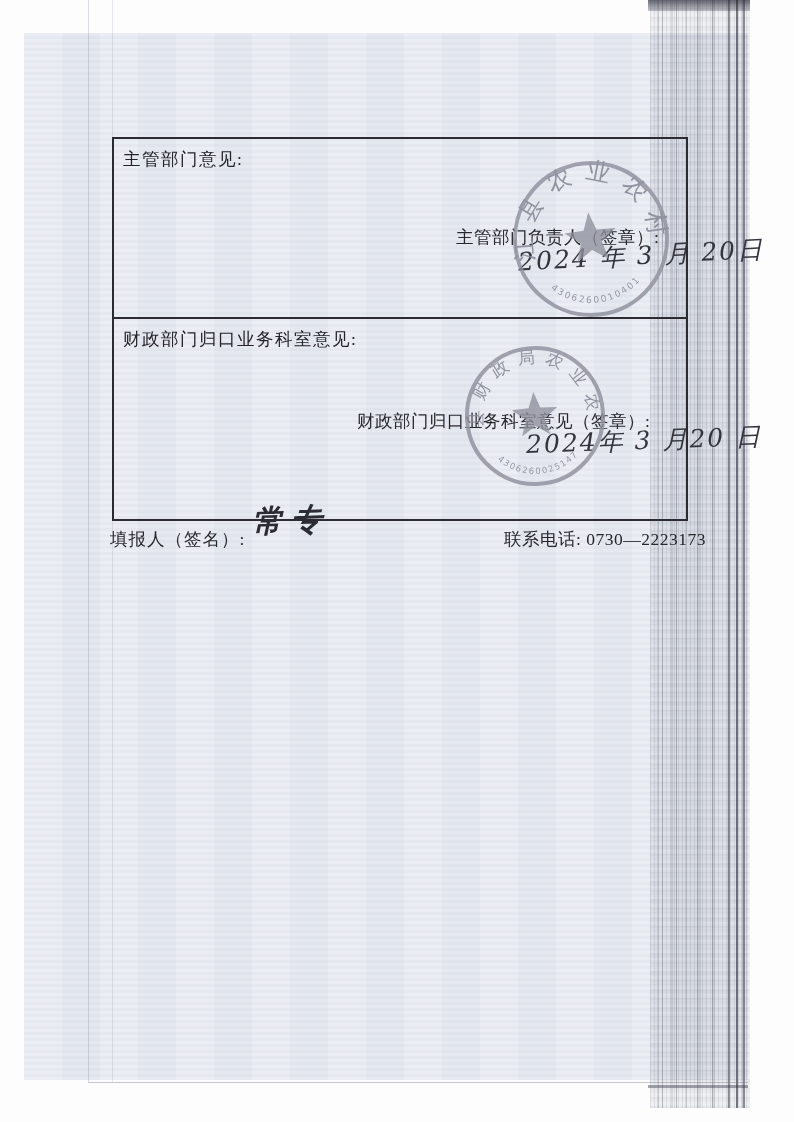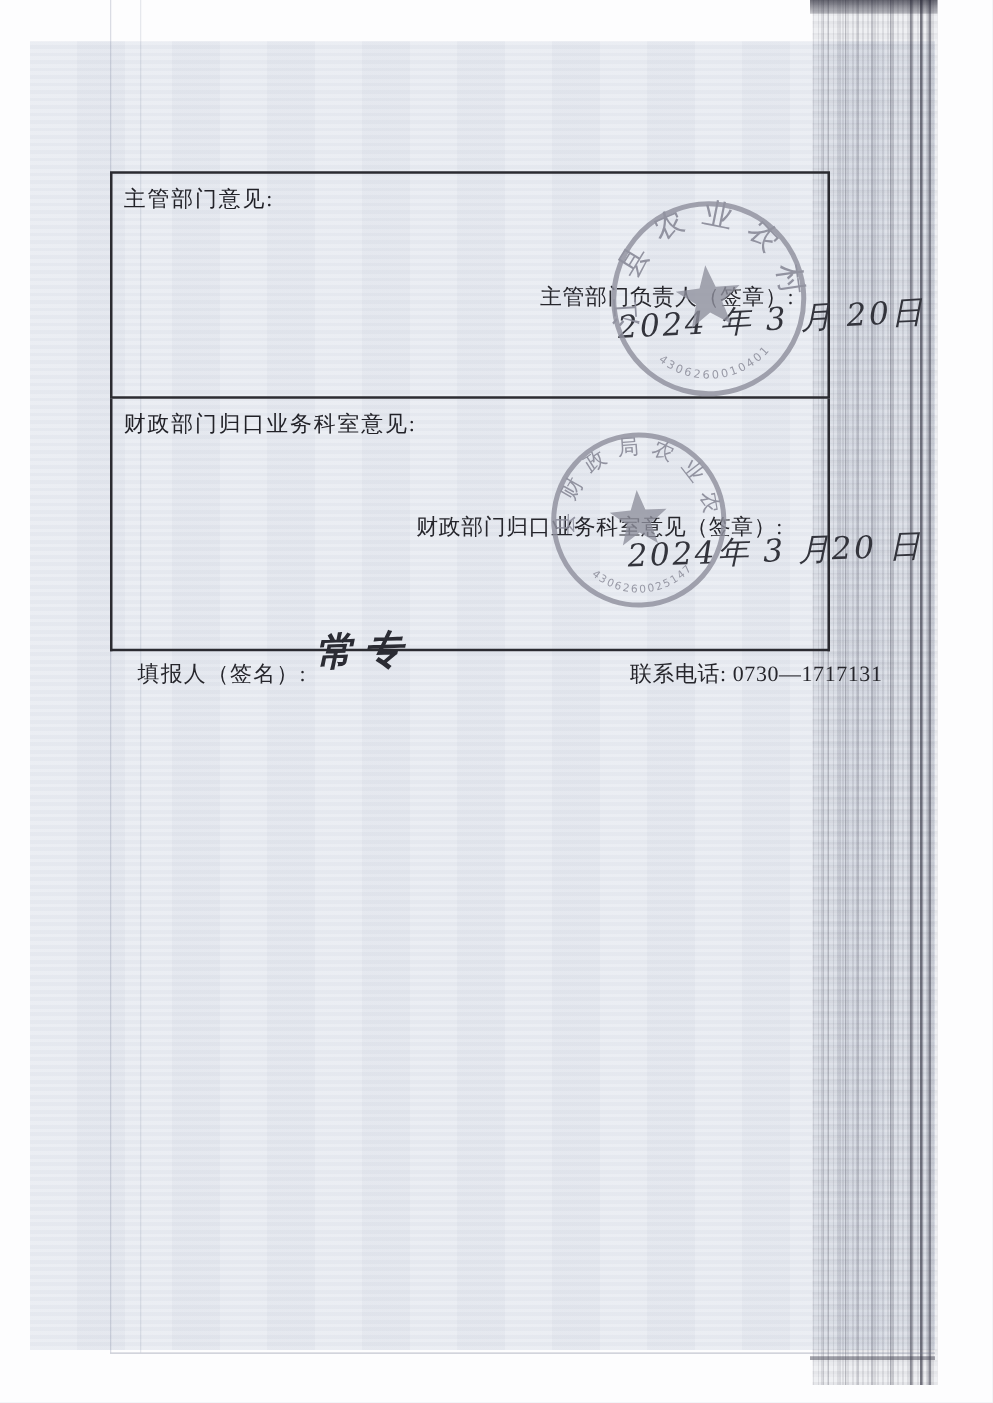--- a/index.html
+++ b/index.html
@@ -38,21 +38,21 @@
   .sl6{left:676px;width:1px;background:rgba(50,50,65,0.28);}
   .sl7{left:662px;width:1px;background:rgba(50,50,65,0.22);}
   .top-smudge{
     position:absolute;left:648px;top:0;width:102px;height:11px;
     background:linear-gradient(0deg, rgba(45,45,60,0.25), rgba(30,30,45,0.65));
   }
   .bottom-edge{position:absolute;left:88px;top:1082px;width:660px;height:1px;background:rgba(110,118,140,0.4);}
   .bottom-edge-dark{position:absolute;left:648px;top:1085px;width:100px;height:3px;background:rgba(55,55,70,0.45);}
 
   
-  .table{position:absolute;left:88px;top:137px;width:576px;}
+  .table{position:absolute;left:88px;top:137px;width:576px;padding-left:24px;}
   .box{position:relative;box-sizing:border-box;border:2px solid #2b2b31;}
   .box1{height:182px;}
   .box2{height:202px;border-top:none;text-decoration:underline;}
   .box-label{
     position:absolute;left:9px;top:8px;
     font-size:17.5px;letter-spacing:1.5px;color:#222228;
   }
   .signer{position:absolute;font-size:17.5px;letter-spacing:0.5px;color:#26262c;white-space:nowrap;}
   .signer1{left:342px;top:86px;}
   .signer2{left:243px;top:90px;}
@@ -139,13 +139,13 @@
       <text class="seal-digits" font-size="8.5" letter-spacing="1.5">
         <textPath href="#s2bot" startOffset="50%" text-anchor="middle">4306260025147</textPath>
       </text>
     </svg>
   </div>
 
 </div>
 
 <div class="footer-filler">填报人（签名）:</div>
 <div class="signature">常专</div>
-<div class="footer-phone">联系电话: 0730—1717131</div>
+<div class="footer-phone">联系电话: 0730—2223173</div>
 
 </body></html>

